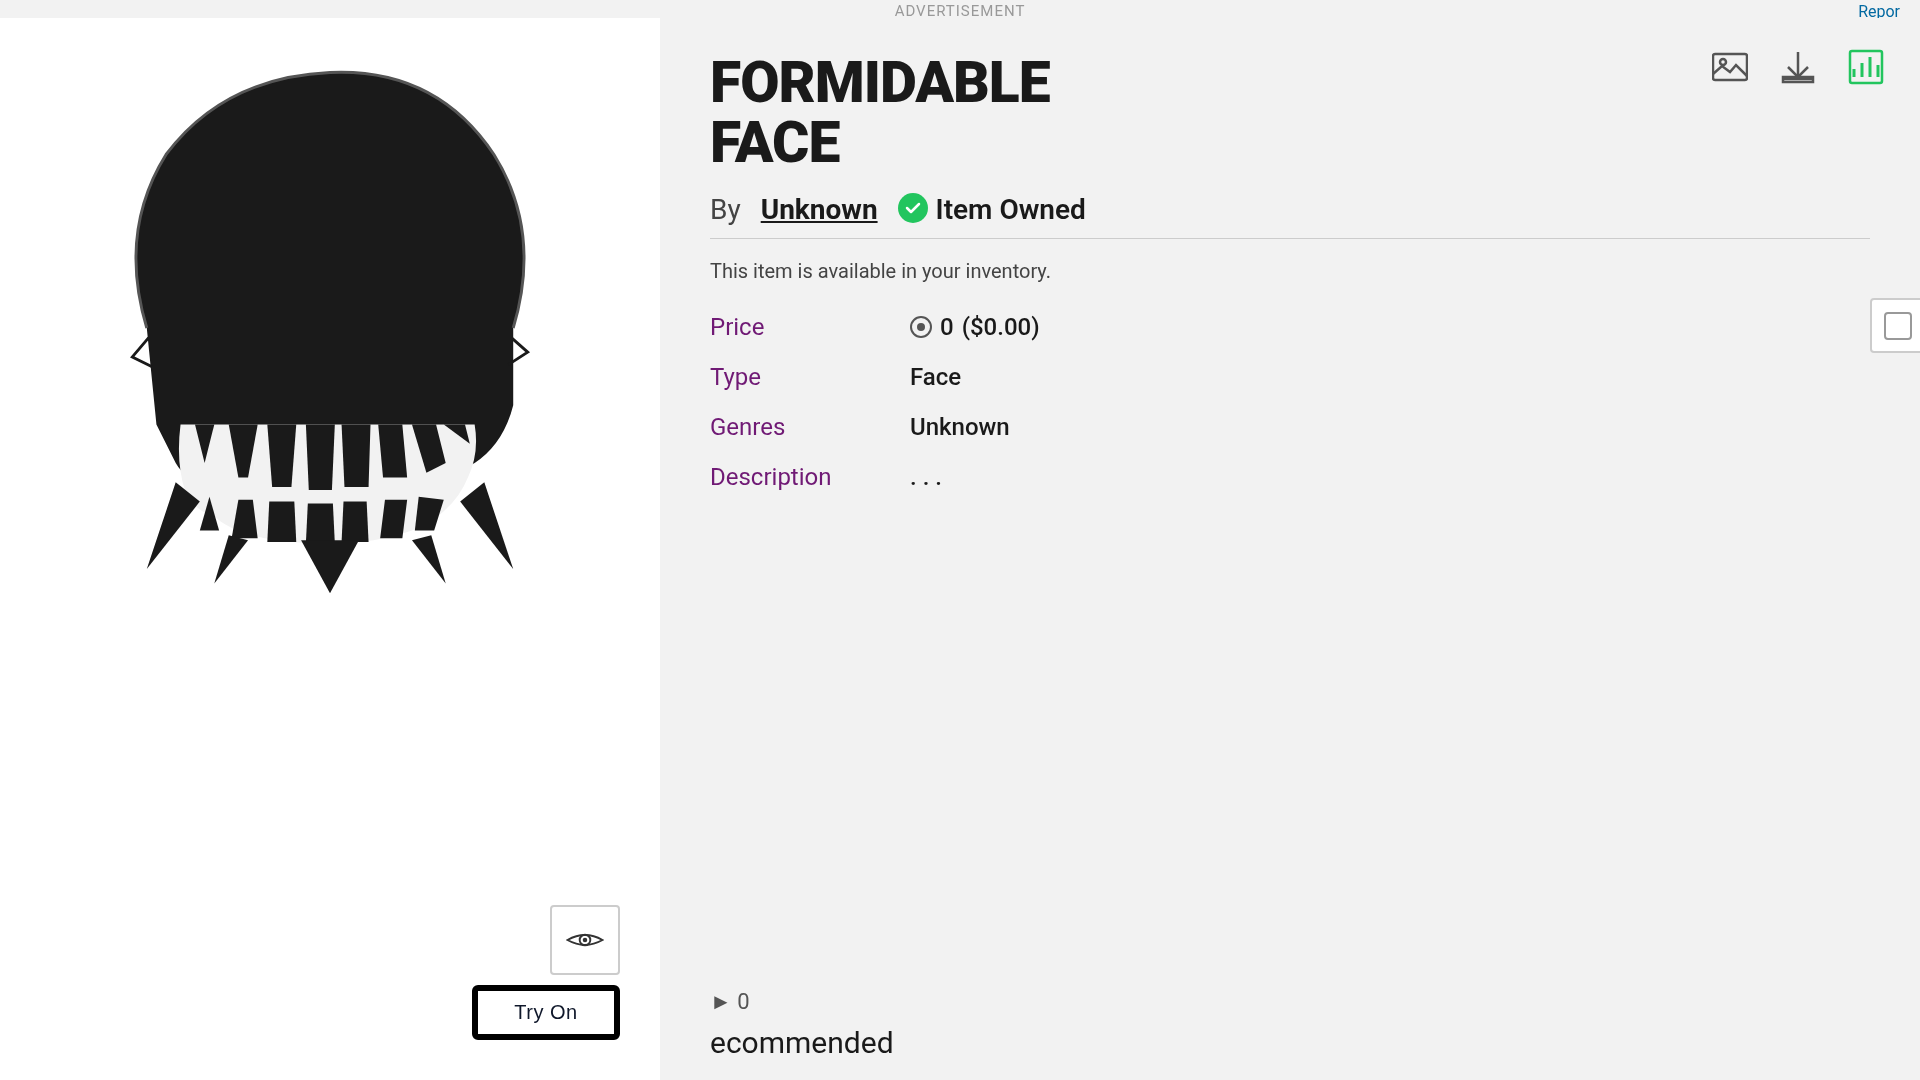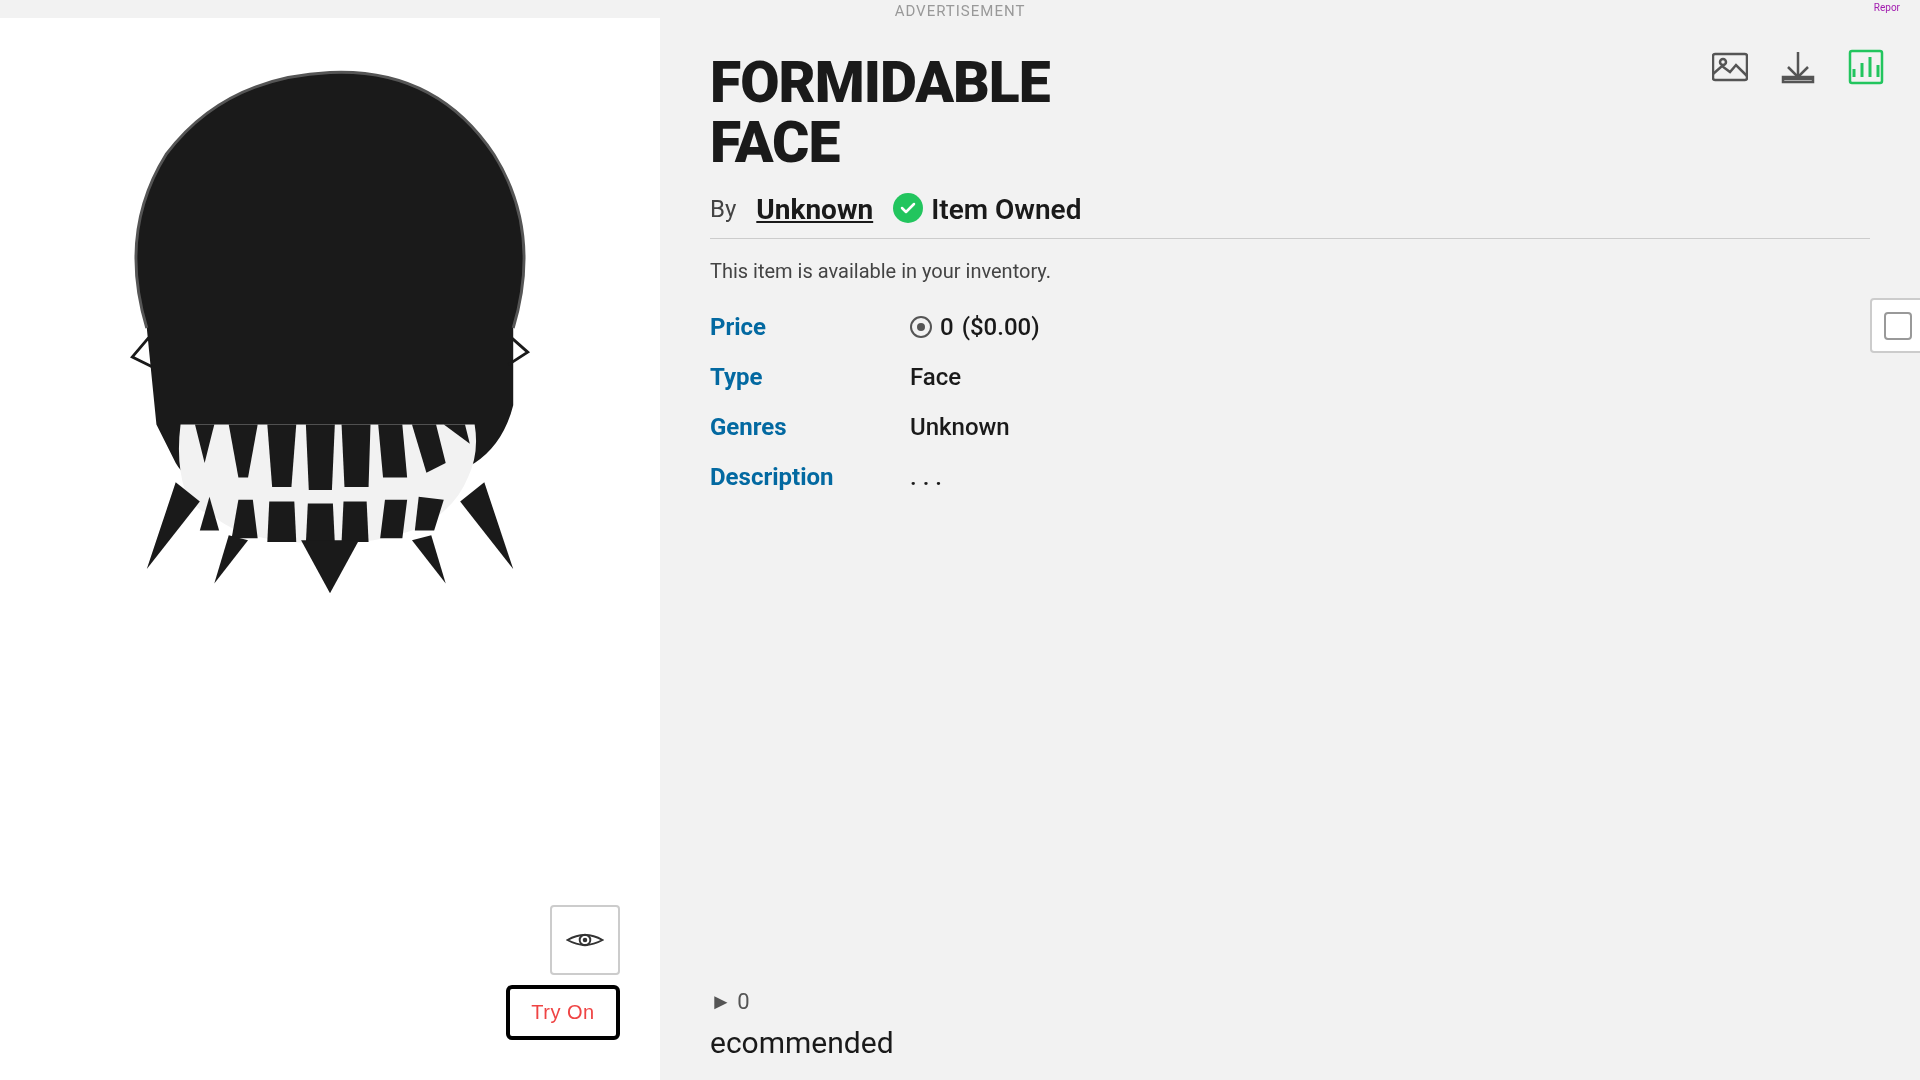--- a/index.html
+++ b/index.html
@@ -20,22 +20,22 @@
       font-size: 15px;
       color: #999;
       letter-spacing: 1px;
       padding: 2px 8px;
     }
 
     .report-link {
       position: absolute;
       top: 2px;
       right: 20px;
-      font-size: 10px;
-      color: #a21caf;
+      font-size: 16px;
+      color: #0369a1;
       cursor: pointer;
     }
 
     
     .main-container {
       position: absolute;
       top: 18px;
       left: 0;
       right: 0;
       bottom: 0;
@@ -93,27 +93,27 @@
       cursor: pointer;
       border-radius: 4px;
     }
 
     .eye-icon-svg {
       width: 38px;
       height: 28px;
     }
 
     .try-on-button {
-      width: 114px;
+      width: 148px;
       height: 55px;
-      border: 4px solid #000000;
+      border: 6px solid #000000;
       background: #fff;
       font-size: 20px;
       font-weight: 500;
-      color: #ef4444;
+      color: #0f172a;
       cursor: pointer;
       border-radius: 6px;
       letter-spacing: 0.5px;
     }
 
     
     .right-panel {
       flex: 1;
       background: #f2f2f2;
       padding: 30px 50px;
@@ -157,21 +157,21 @@
 
     
     .by-line {
       display: flex;
       align-items: center;
       gap: 20px;
       margin-bottom: 12px;
     }
 
     .by-text {
-      font-size: 24px;
+      font-size: 28px;
       color: #444;
     }
 
     .by-link {
       font-size: 28px;
       font-weight: 700;
       color: #1a1a1a;
       text-decoration: underline;
       cursor: pointer;
     }
@@ -226,24 +226,23 @@
     }
 
     .detail-row {
       display: flex;
       align-items: flex-start;
       gap: 0;
     }
 
     .detail-label {
       font-size: 24px;
-      color: #0369a1;
+      color: #701a75;
       width: 200px;
       flex-shrink: 0;
-      font-weight: bold;
     }
 
     .detail-value {
       font-size: 24px;
       color: #1a1a1a;
       font-weight: 500;
     }
 
     .price-value {
       display: flex;

